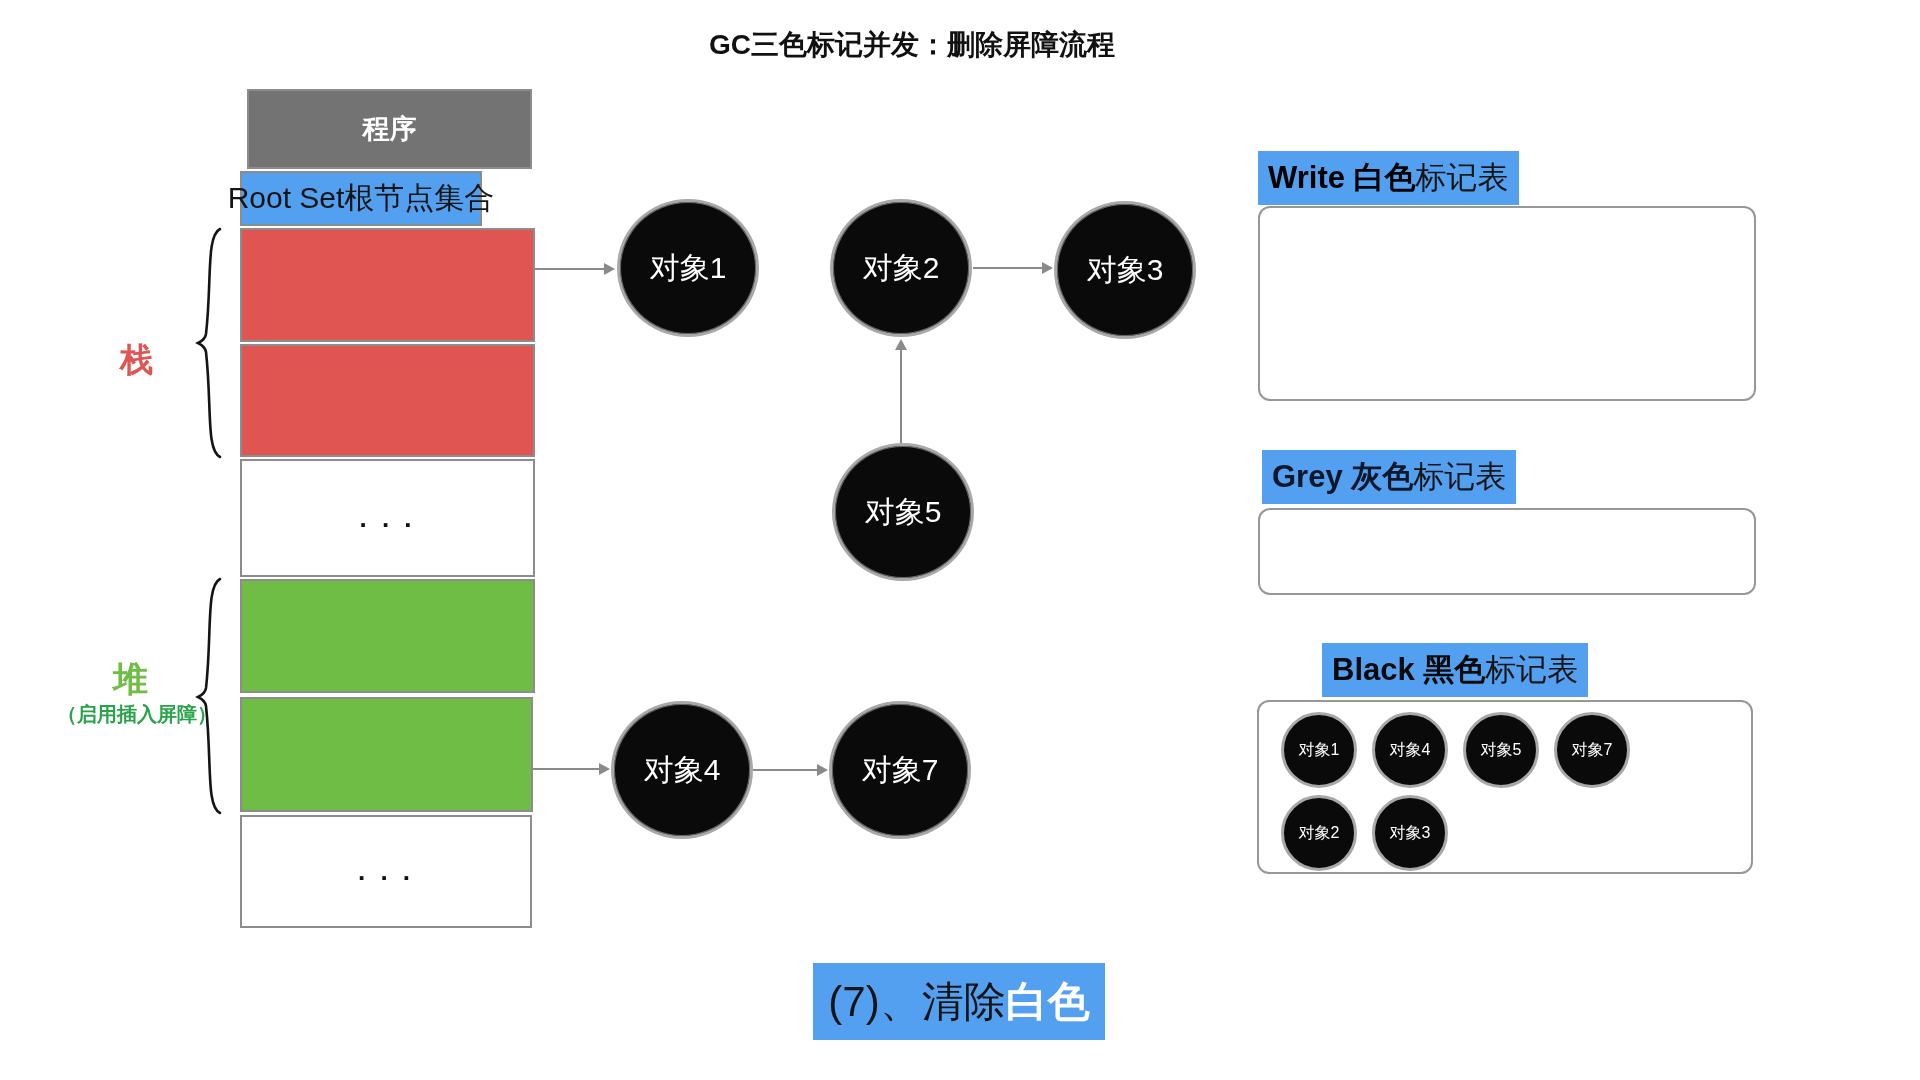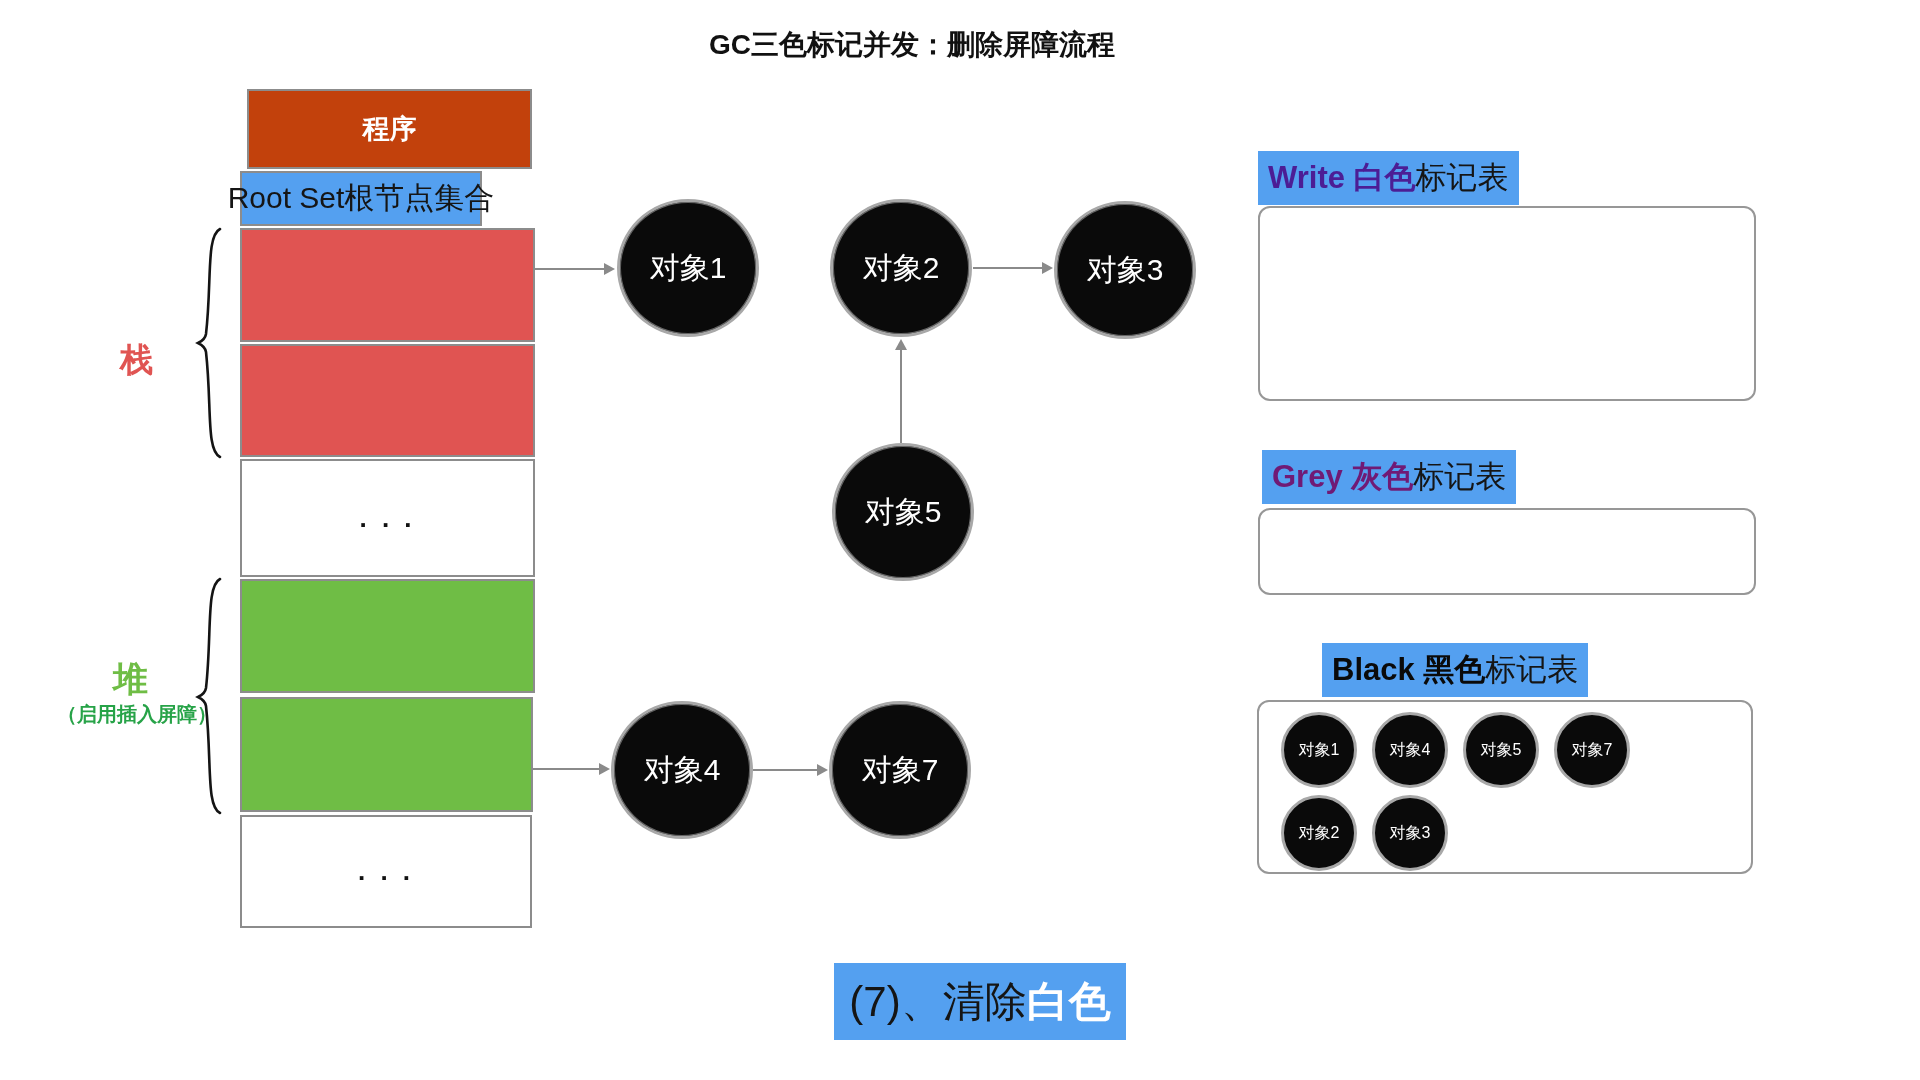--- a/index.html
+++ b/index.html
@@ -8,21 +8,21 @@
     font-family:"Liberation Sans","DejaVu Sans",sans-serif;background:#fff;
   }
   .abs{position:absolute;}
   
   .title{
     left:912px;top:26px;transform:translateX(-50%);
     font-size:28px;font-weight:bold;color:#111;white-space:nowrap;
   }
   
   .membox{box-sizing:border-box;border:2px solid #8c8c8c;display:flex;align-items:center;justify-content:center;}
-  .box-program{left:247px;top:89px;width:285px;height:80px;background:#c2410c;color:#fff;font-weight:bold;font-size:27px;}
+  .box-program{left:247px;top:89px;width:285px;height:80px;background:#737373;color:#fff;font-weight:bold;font-size:27px;}
   .box-rootset{left:240px;top:171px;width:242px;height:55px;background:#54A0F0;color:#151515;font-size:30px;white-space:nowrap;}
   .box-red1{left:240px;top:228px;width:295px;height:114px;background:#E05452;}
   .box-red2{left:240px;top:344px;width:295px;height:113px;background:#E05452;}
   .box-white1{left:240px;top:459px;width:295px;height:118px;background:#fff;color:#111;font-weight:bold;font-size:26px;letter-spacing:4px;}
   .box-green1{left:240px;top:579px;width:295px;height:114px;background:#6FBD45;}
   .box-green2{left:240px;top:697px;width:293px;height:115px;background:#6FBD45;}
   .box-white2{left:240px;top:815px;width:292px;height:113px;background:#fff;color:#111;font-weight:bold;font-size:26px;letter-spacing:4px;}
   .lbl-stack{left:120px;top:338px;font-size:33px;font-weight:bold;color:#E05452;}
   .lbl-heap{left:113px;top:656px;font-size:35px;font-weight:bold;color:#6FBD45;}
   .lbl-heapnote{left:57px;top:701px;font-size:20px;font-weight:bold;color:#27A348;white-space:nowrap;}
@@ -45,36 +45,36 @@
     content:"";position:absolute;top:-10px;left:-5px;
     border-bottom:11px solid #8a8a8a;border-left:6px solid transparent;border-right:6px solid transparent;
   }
   
   .thead{
     position:absolute;background:#54A0F0;height:54px;display:flex;align-items:center;
     padding:0 10px;font-size:31px;white-space:nowrap;box-sizing:border-box;
   }
   .thead .hl{font-weight:bold;}
   .thead .rest{color:#151515;font-weight:normal;}
-  .hl-white{color:#4c1d95;text-align:right;}
-  .hl-grey{color:#701a75;}
+  .hl-white{color:#000000;text-align:right;}
+  .hl-grey{color:#0f172a;}
   .hl-black{color:#0a0a0a;}
   .panel{position:absolute;background:#fff;border:2px solid #979797;border-radius:12px;box-sizing:border-box;}
   .panel-white{left:1258px;top:206px;width:498px;height:195px;}
   .panel-grey{left:1258px;top:508px;width:498px;height:87px;}
   .panel-black{left:1257px;top:700px;width:496px;height:174px;
     display:flex;flex-wrap:wrap;align-content:flex-start;gap:7px 15px;padding:10px 40px 0 22px;}
   .mini-node{
     width:70px;height:70px;border-radius:50%;background:#0a0a0a;border:3px solid #a8a8a8;
     color:#fff;font-size:16px;display:flex;align-items:center;justify-content:center;white-space:nowrap;flex:0 0 auto;
   }
   
   .caption{
     left:813px;top:963px;width:292px;height:77px;background:#54A0F0;
-    display:flex;align-items:center;justify-content:center;font-size:42px;white-space:nowrap;margin-left:21px;
+    display:flex;align-items:center;justify-content:center;font-size:42px;white-space:nowrap;
   }
   .caption .step{color:#151515;}
   .caption .chl{color:#ffffff;font-weight:bold;}
 </style>
 </head>
 <body>
 
 <div class="canvas">
 
   <div class="abs title">GC三色标记并发：删除屏障流程</div>

